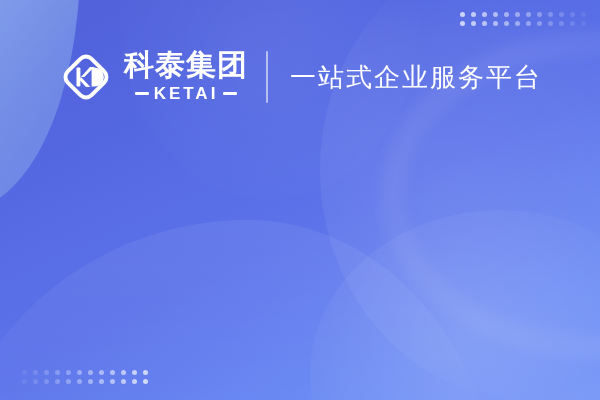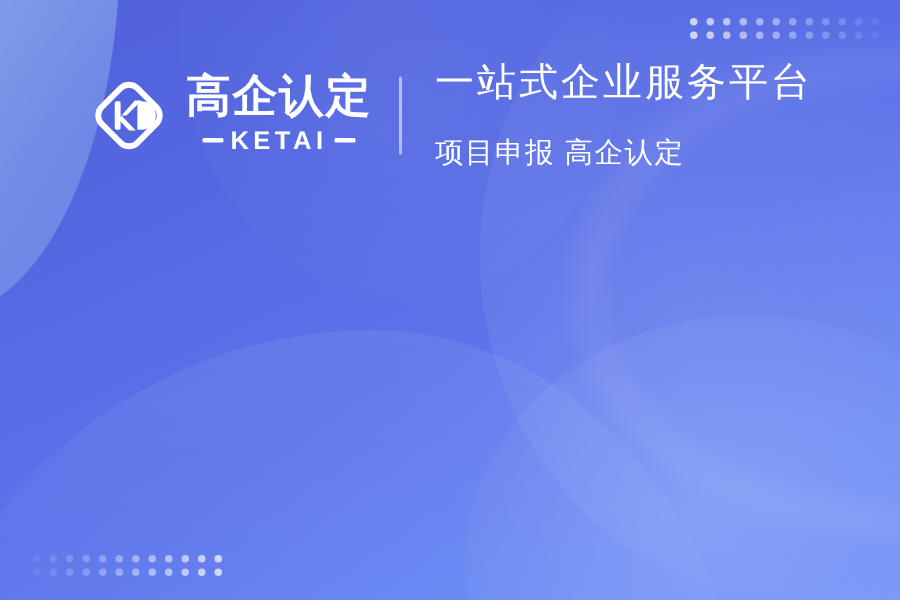--- a/index.html
+++ b/index.html
@@ -293,32 +293,31 @@
 
             <rect x="33" y="33" width="7" height="34" rx="2"></rect>
             <polygon points="41,50 57,32 65,32 47,50"></polygon>
             <polygon points="41,50 58,68 50,68 38,55"></polygon>
 
             <path d="M60 33 h5 a12 12 0 0 1 0 34 h-5 z"></path>
           </g>
         </svg>
       </span>
       <span class="brand-words">
-        <span class="brand-cn">高企认定</span>
+        <span class="brand-cn">科泰集团</span>
         <span class="brand-en-row">
           <i class="rule"></i>
           <span class="brand-en">KETAI</span>
           <i class="rule"></i>
         </span>
       </span>
     </div>
 
     <div class="divider"></div>
 
     <div class="taglines">
       <span class="tagline-main">一站式企业服务平台</span>
-      <span class="tagline-sub">项目申报 高企认定</span>
     </div>
 
   </div>
 
 
 </div>
 
 </body></html>

